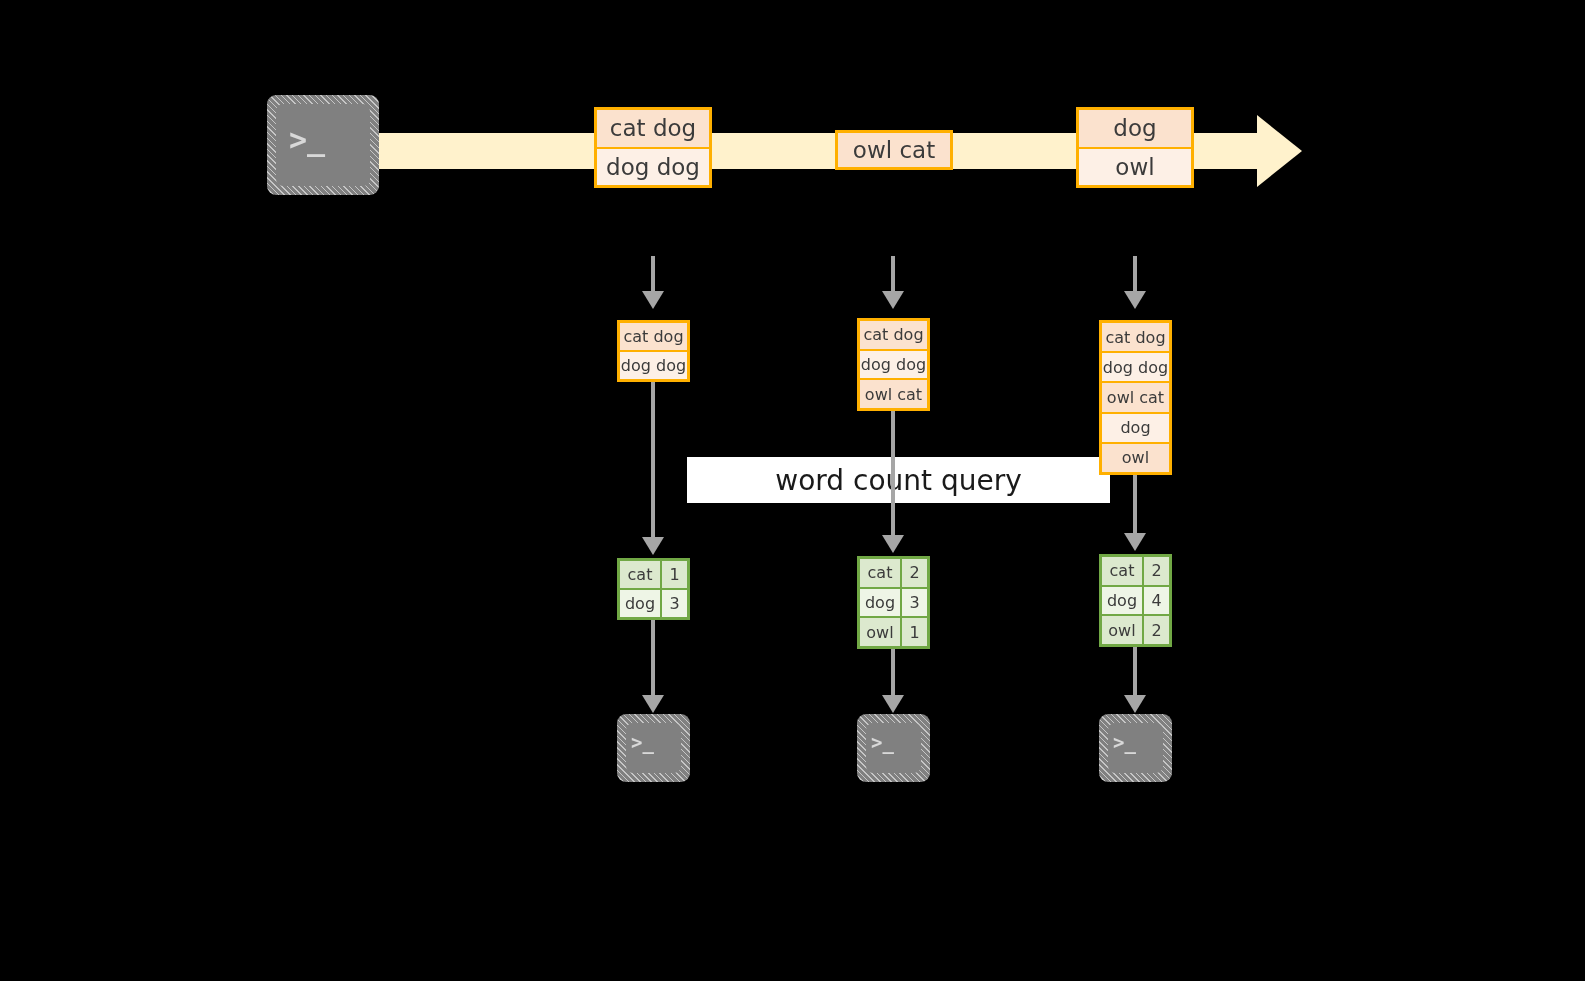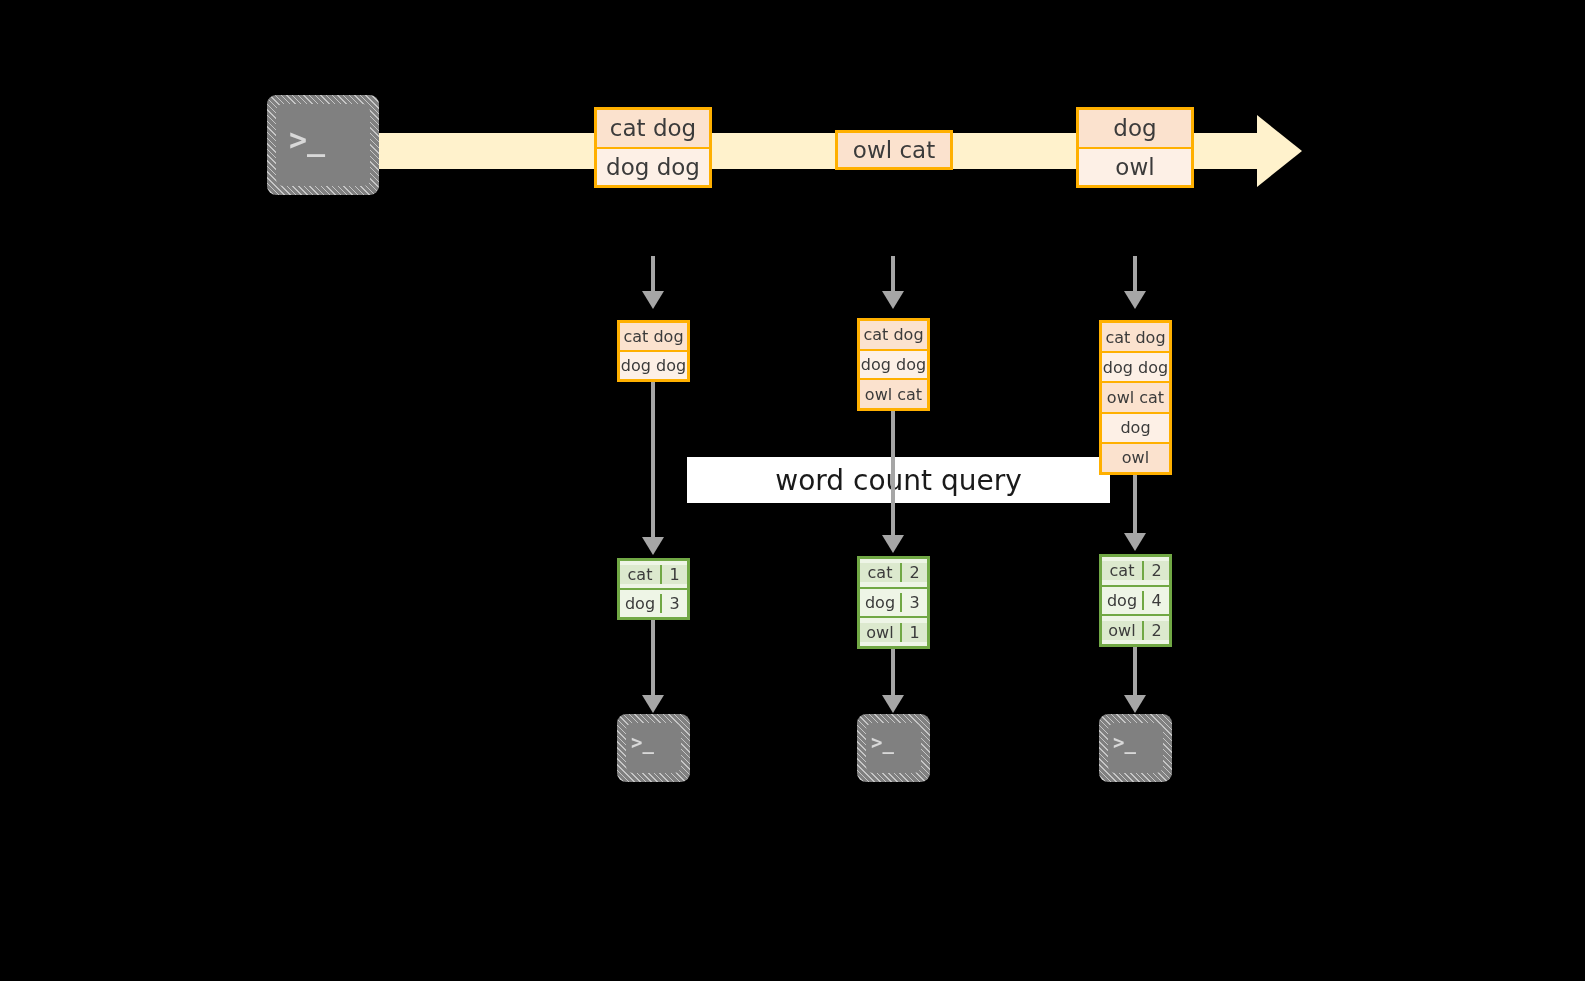--- a/index.html
+++ b/index.html
@@ -84,21 +84,20 @@
     position: absolute;
     border: 3px solid #71A845;
     background: #EEF5E6;
     display: flex;
     flex-direction: column;
   }
   .restable .trow {
     flex: 1 1 0;
     display: flex;
     border-bottom: 2px solid #71A845;
-    align-items: center;
   }
   .restable .trow:last-child { border-bottom: none; }
   .restable .tcell {
     display: flex;
     align-items: center;
     justify-content: center;
     font-size: 16px;
     color: #3b3b3b;
     background: #EEF5E6;
     white-space: nowrap;

